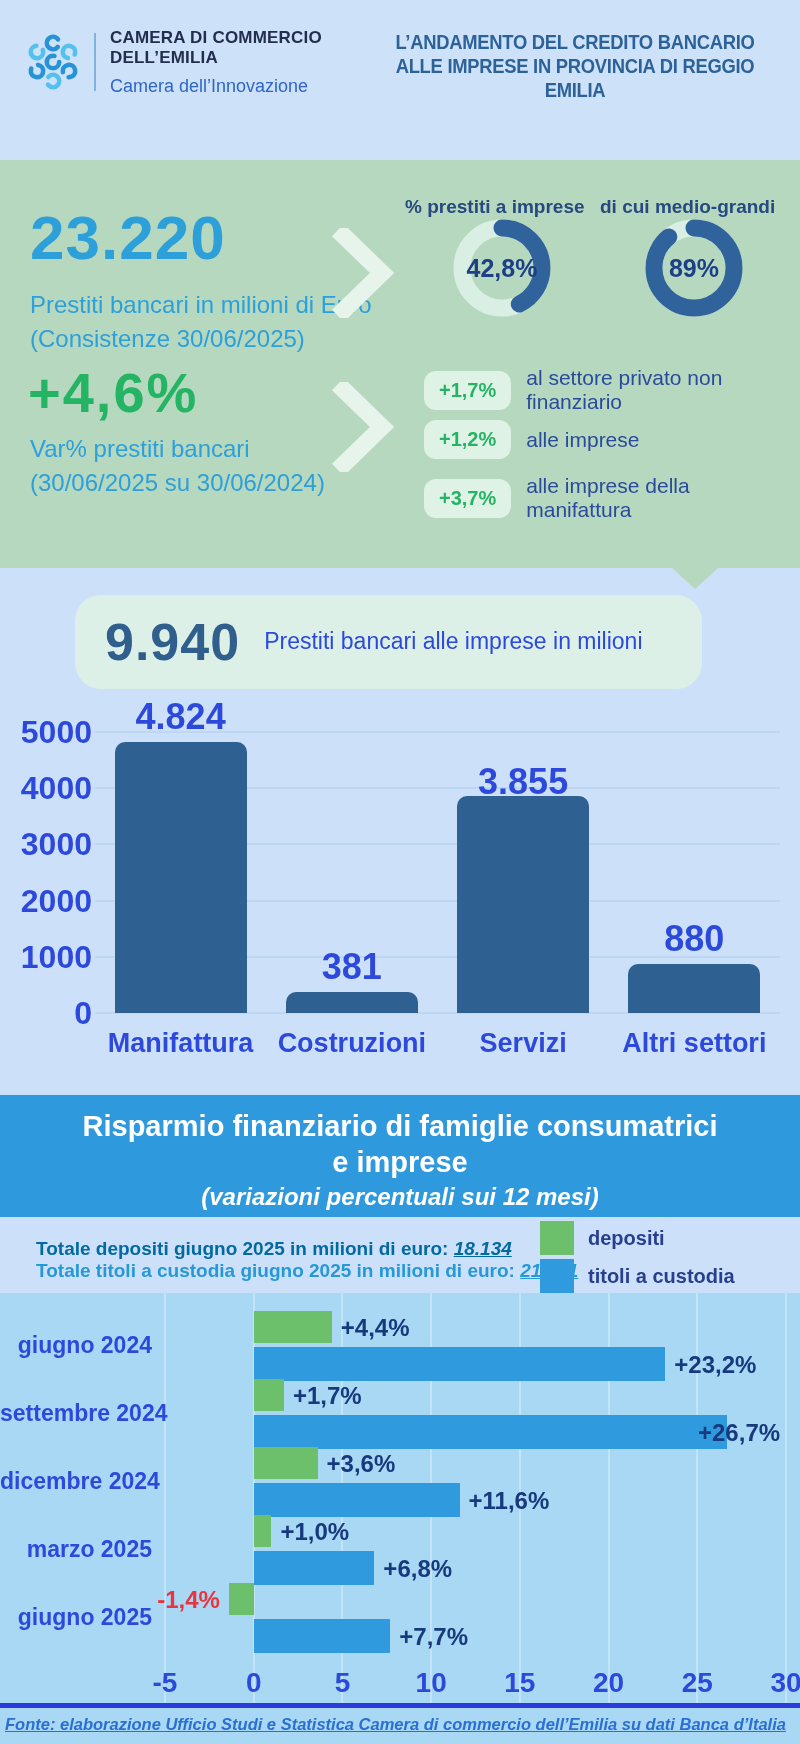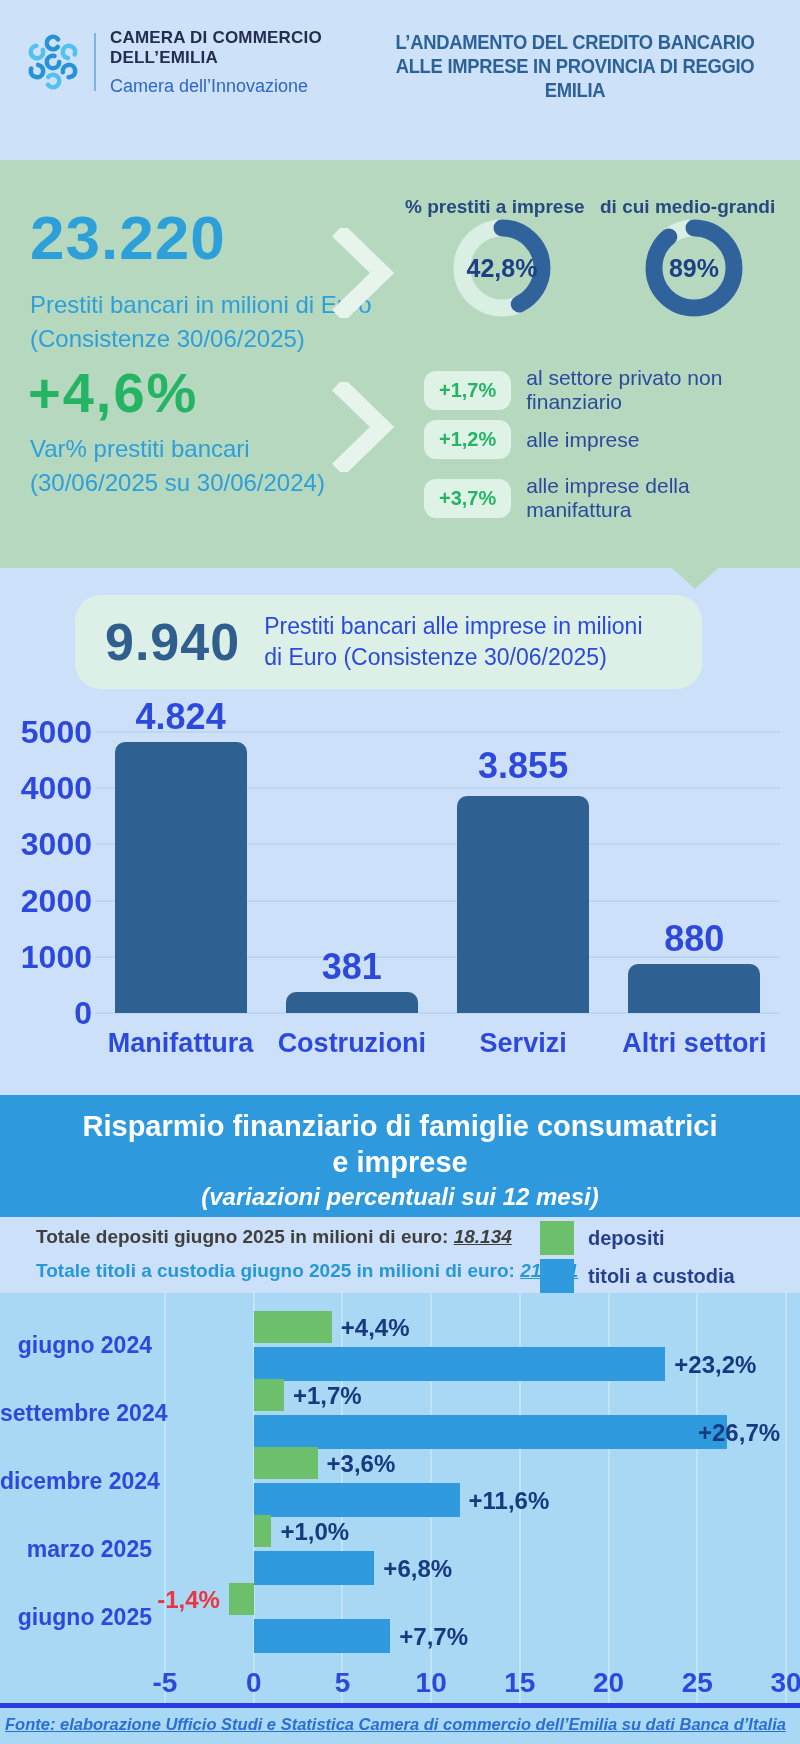--- a/index.html
+++ b/index.html
@@ -56,21 +56,21 @@
 
   
   .sec-banner { position:absolute; left:0; top:1095px; width:800px; height:122px; background:#2f99dd; text-align:center; color:#ffffff; }
   .banner-l1 { padding-top:13px; font-size:29px; font-weight:800; line-height:1.25; }
   .banner-l2 { font-size:29px; font-weight:800; line-height:1.25; }
   .banner-sub { font-size:24px; font-weight:700; font-style:italic; margin-top:2px; }
 
   
   .sec-legend { position:absolute; left:0; top:1217px; width:800px; height:76px; background:#cce1f9; }
   .tot-line { position:absolute; left:36px; font-size:19px; font-weight:700; white-space:nowrap; }
-  .tot-green { color:#404040; }
+  .tot-green { color:#0369a1;margin-top:12px; }
   .tot-blue { color:#2598d8; }
   .tot-val { text-decoration:underline; font-style:italic; }
   .legend-item { position:absolute; left:540px; display:flex; align-items:center; }
   .legend-swatch { width:34px; height:34px; }
   .legend-lab { margin-left:14px; font-size:20px; font-weight:800; color:#283f8f; }
 
   
   .sec-chart2 { position:absolute; left:0; top:1293px; width:800px; height:451px; background:#a9d8f4; }
   .hc-grid { position:absolute; top:0; width:2px; height:410px; background:#c2e4f9; }
   .hc-cat { position:absolute; left:0; width:152px; text-align:right; font-size:23px; font-weight:800; color:#2d49dc; white-space:nowrap; }
@@ -162,21 +162,20 @@
       <span class="badge-desc">alle imprese della manifattura</span>
     </div>
   </div>
 
   <div class="sec-light">
     <div class="green-tail"></div>
     <div class="callout">
       <div class="callout-num">9.940</div>
       <div class="callout-cap">
         <div>Prestiti bancari alle imprese in milioni</div>
-        <div>di Euro (Consistenze 30/06/2025)</div>
       </div>
     </div>
     <div class="sc-ylabels" id="sc-ylabels">
         <div class="sc-ylabel" style="bottom: -15px;">0</div>
         <div class="sc-ylabel" style="bottom: 41.2px;">1000</div>
         <div class="sc-ylabel" style="bottom: 97.4px;">2000</div>
         <div class="sc-ylabel" style="bottom: 153.6px;">3000</div>
         <div class="sc-ylabel" style="bottom: 209.8px;">4000</div>
         <div class="sc-ylabel" style="bottom: 266px;">5000</div>
       </div>
@@ -193,21 +192,21 @@
             <div class="sc-val" style="bottom: 275.109px;">4.824</div>
             <div class="sc-cat">Manifattura</div>
           </div>
           <div class="sc-col">
             <div class="sc-bar" style="height: 21.4122px; background: rgb(46, 96, 146);"></div>
             <div class="sc-val" style="bottom: 25.4122px;">381</div>
             <div class="sc-cat">Costruzioni</div>
           </div>
           <div class="sc-col">
             <div class="sc-bar" style="height: 216.651px; background: rgb(46, 96, 146);"></div>
-            <div class="sc-val" style="bottom: 226px;">3.855</div>
+            <div class="sc-val" style="bottom: 210px;">3.855</div>
             <div class="sc-cat">Servizi</div>
           </div>
           <div class="sc-col">
             <div class="sc-bar" style="height: 49.456px; background: rgb(46, 96, 146);"></div>
             <div class="sc-val" style="bottom: 53.456px;">880</div>
             <div class="sc-cat">Altri settori</div>
           </div>
         </div>
       </div>
   </div>

